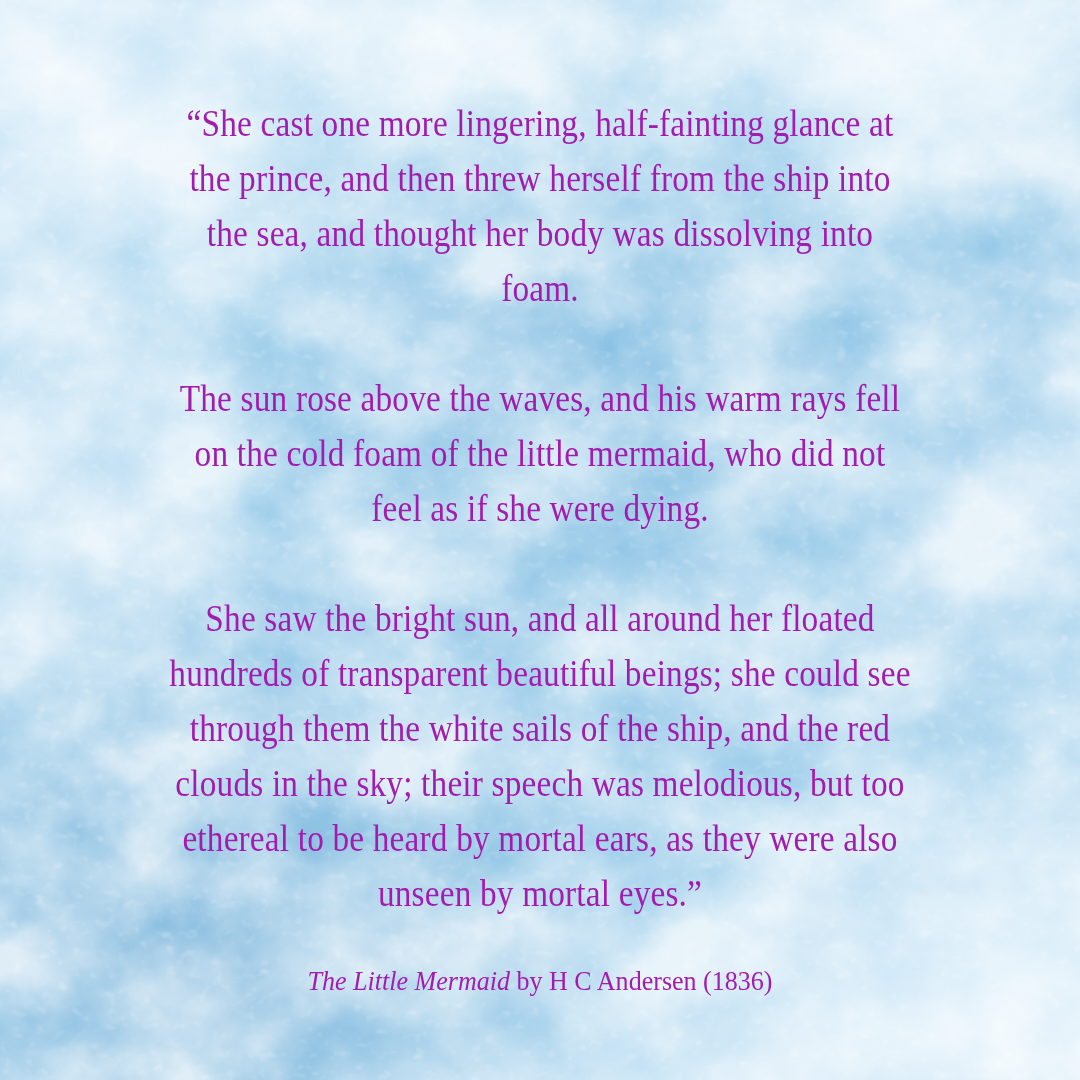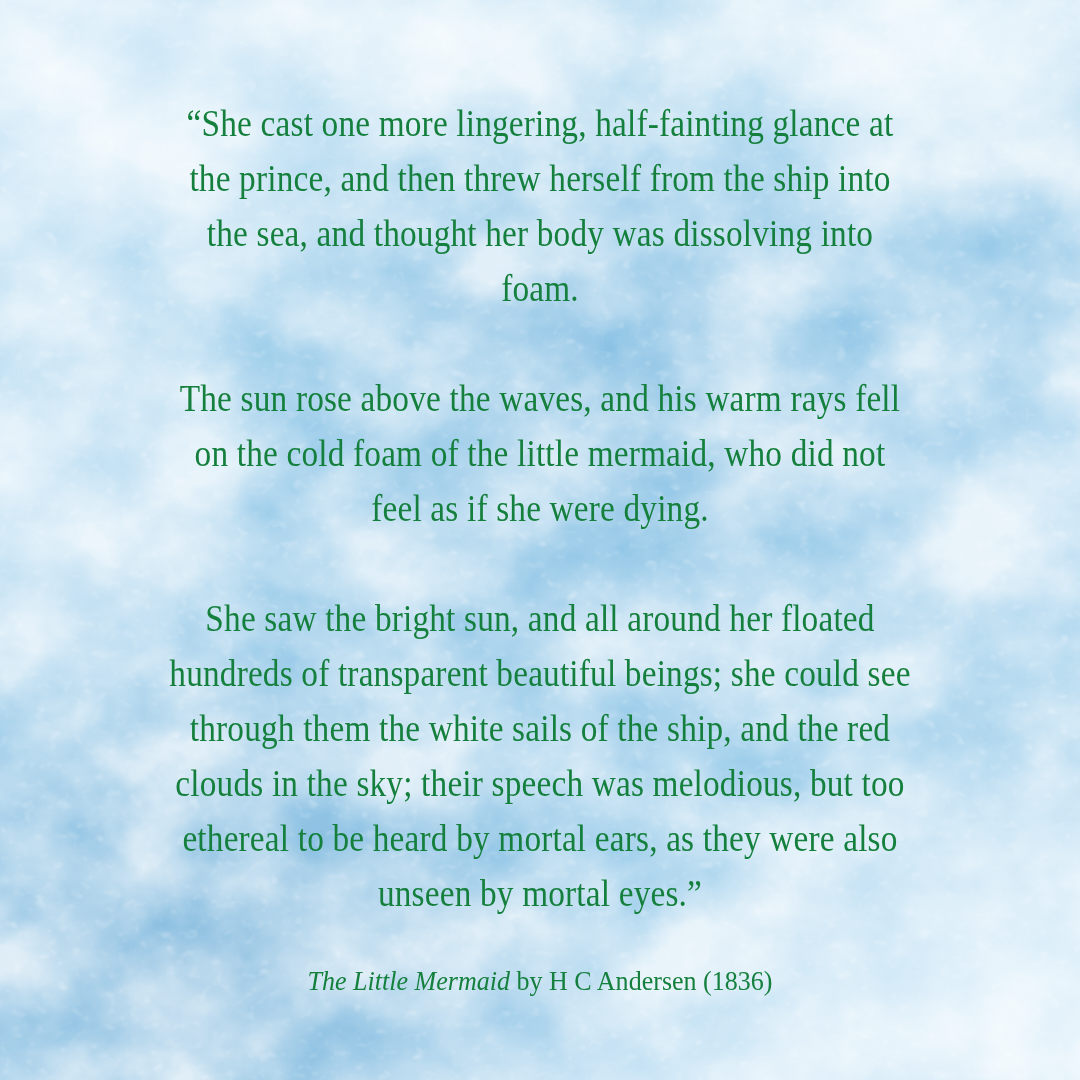--- a/index.html
+++ b/index.html
@@ -35,21 +35,21 @@
     inset: 0;
     display: block;
   }
   .content {
     position: relative;
     z-index: 2;
     height: 100%;
     box-sizing: border-box;
     padding: 96px 50px 0;
     text-align: center;
-    color: #15803d;
+    color: #a21caf;
   }
   .quote-para {
     margin: 0;
     font-size: 37px;
     line-height: 55px;
     letter-spacing: 0.2px;
     white-space: pre-line;
     transform: scaleX(0.9);
     transform-origin: 50% 0;
   }

